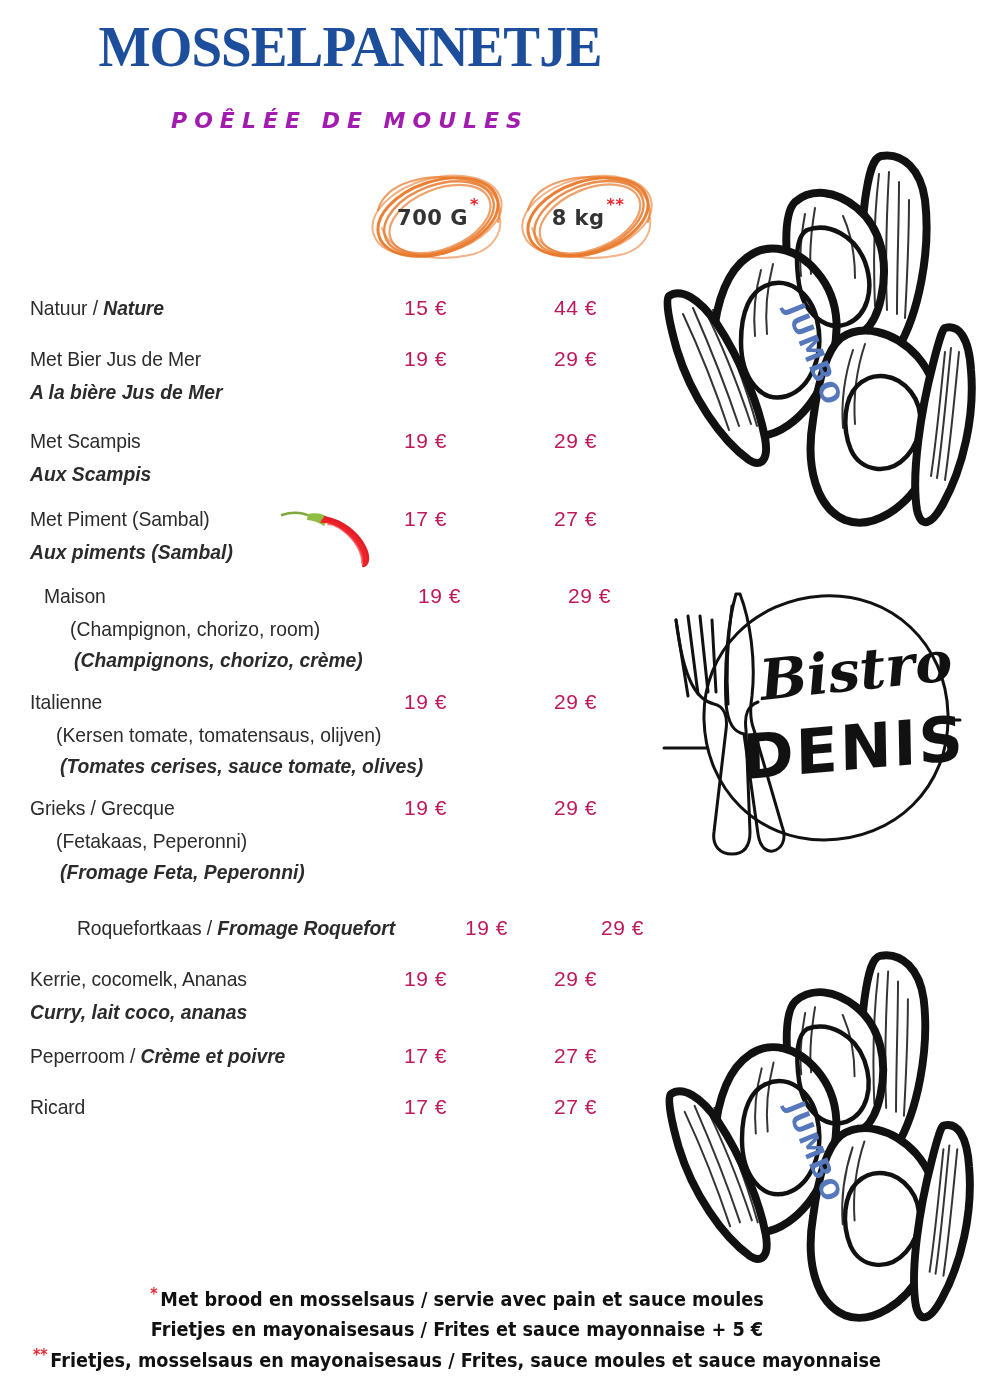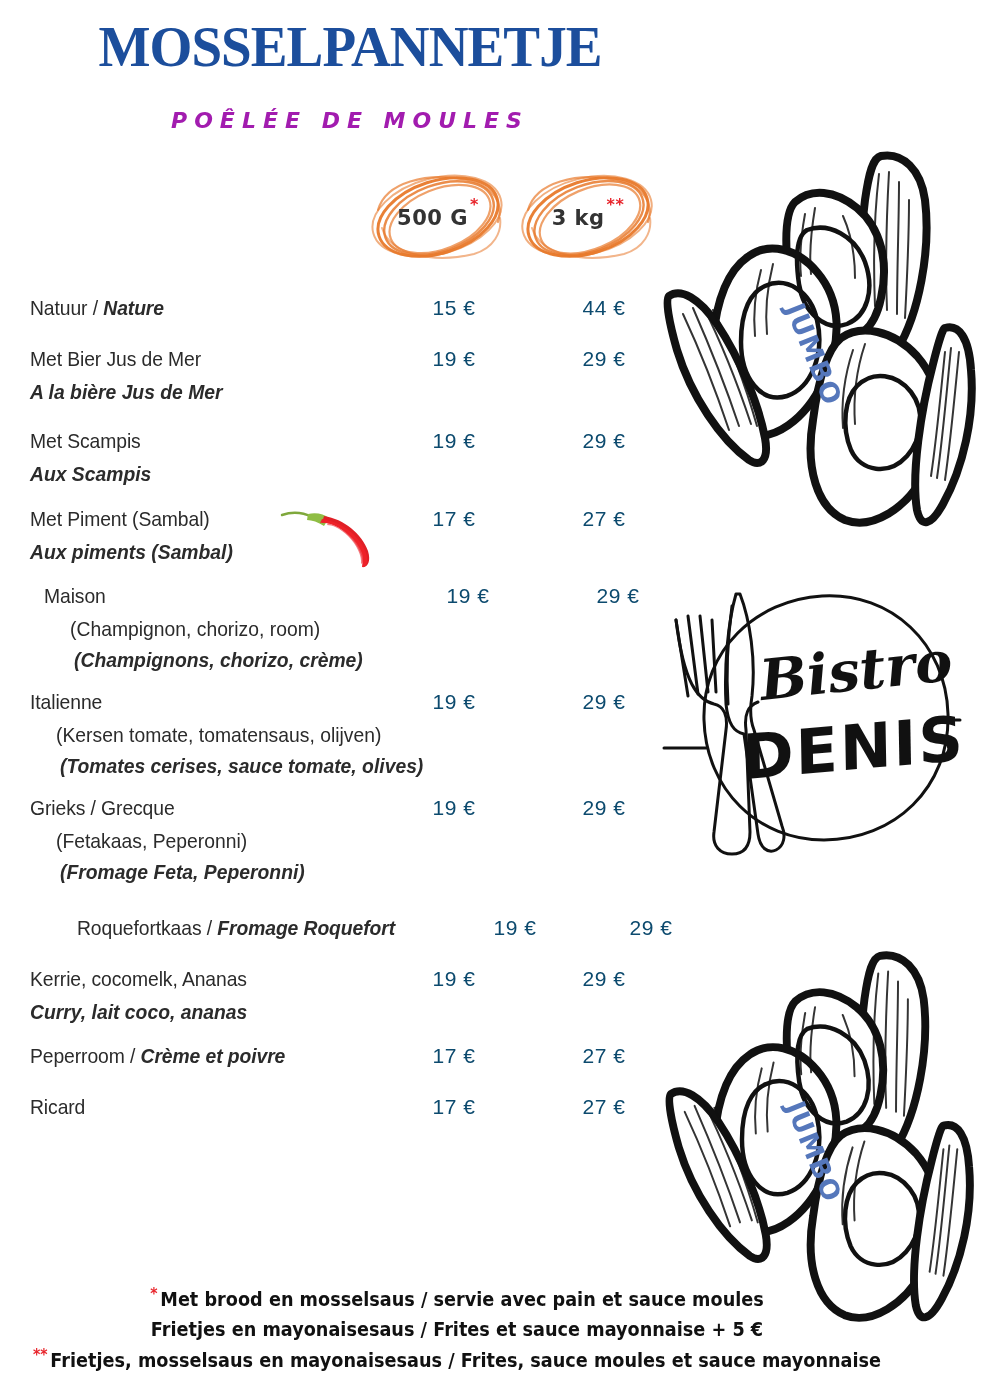--- a/index.html
+++ b/index.html
@@ -126,22 +126,22 @@
   .sub.frline {
     margin-left: 14px;
     font-style: italic;
     font-weight: bold;
   }
   .p1, .p2 {
     position: absolute;
     top: 0;
     font-size: 21px;
     font-weight: normal;
-    color: #0c4a6e;
-    text-align: center;
+    color: #be185d;
+    text-align: left;
     white-space: nowrap;
     letter-spacing: 0.5px;
   }
   .p1 { left: 388px; width: 100px; }
   .p2 { left: 538px; width: 100px; }
   .row.wide .p1 { left: 402px; width: 100px; }
 
   
   .chili {
     position: absolute;
@@ -210,35 +210,35 @@
   <svg viewBox="0 0 140 110">
     <g fill="none" stroke="#E8792B" stroke-linecap="round">
       <ellipse cx="70" cy="55" rx="62" ry="36" transform="rotate(-18 70 55)" stroke-width="3" opacity="0.95"></ellipse>
       <ellipse cx="71" cy="56" rx="57" ry="33" transform="rotate(-20 71 56)" stroke-width="2.4" opacity="0.85"></ellipse>
       <ellipse cx="69" cy="54" rx="66" ry="38" transform="rotate(-15 69 54)" stroke-width="2" opacity="0.6"></ellipse>
       <ellipse cx="72" cy="57" rx="53" ry="30" transform="rotate(-22 72 57)" stroke-width="2.2" opacity="0.7"></ellipse>
       <path d="M10 48 C 18 20, 58 10, 100 18 C 126 24, 136 42, 130 60" stroke-width="2.2" opacity="0.7"></path>
       <path d="M14 66 C 22 92, 64 102, 106 92 C 126 86, 134 70, 132 56" stroke-width="2" opacity="0.55"></path>
     </g>
   </svg>
-  <div class="lbl"><span>500 G</span><sup>*</sup></div>
+  <div class="lbl"><span>700 G</span><sup>*</sup></div>
 </div>
 
 <div class="colhead c2">
   <svg viewBox="0 0 140 110">
     <g fill="none" stroke="#E8792B" stroke-linecap="round">
       <ellipse cx="70" cy="55" rx="62" ry="36" transform="rotate(-18 70 55)" stroke-width="3" opacity="0.95"></ellipse>
       <ellipse cx="71" cy="56" rx="57" ry="33" transform="rotate(-21 71 56)" stroke-width="2.4" opacity="0.85"></ellipse>
       <ellipse cx="69" cy="54" rx="66" ry="38" transform="rotate(-14 69 54)" stroke-width="2" opacity="0.6"></ellipse>
       <ellipse cx="72" cy="57" rx="53" ry="30" transform="rotate(-23 72 57)" stroke-width="2.2" opacity="0.7"></ellipse>
       <path d="M10 48 C 18 20, 58 10, 100 18 C 126 24, 136 42, 130 60" stroke-width="2.2" opacity="0.7"></path>
       <path d="M14 66 C 22 92, 64 102, 106 92 C 126 86, 134 70, 132 56" stroke-width="2" opacity="0.55"></path>
     </g>
   </svg>
-  <div class="lbl"><span>3 kg</span><sup>**</sup></div>
+  <div class="lbl"><span>8 kg</span><sup>**</sup></div>
 </div>
 
 <div id="menu">
 
   <div class="row" style="margin-bottom:21px;">
     <div class="mainline">
       <div class="nm"><span>Natuur</span><span> / </span><span class="fr">Nature</span></div>
       <div class="p1">15 €</div>
       <div class="p2">44 €</div>
     </div>

